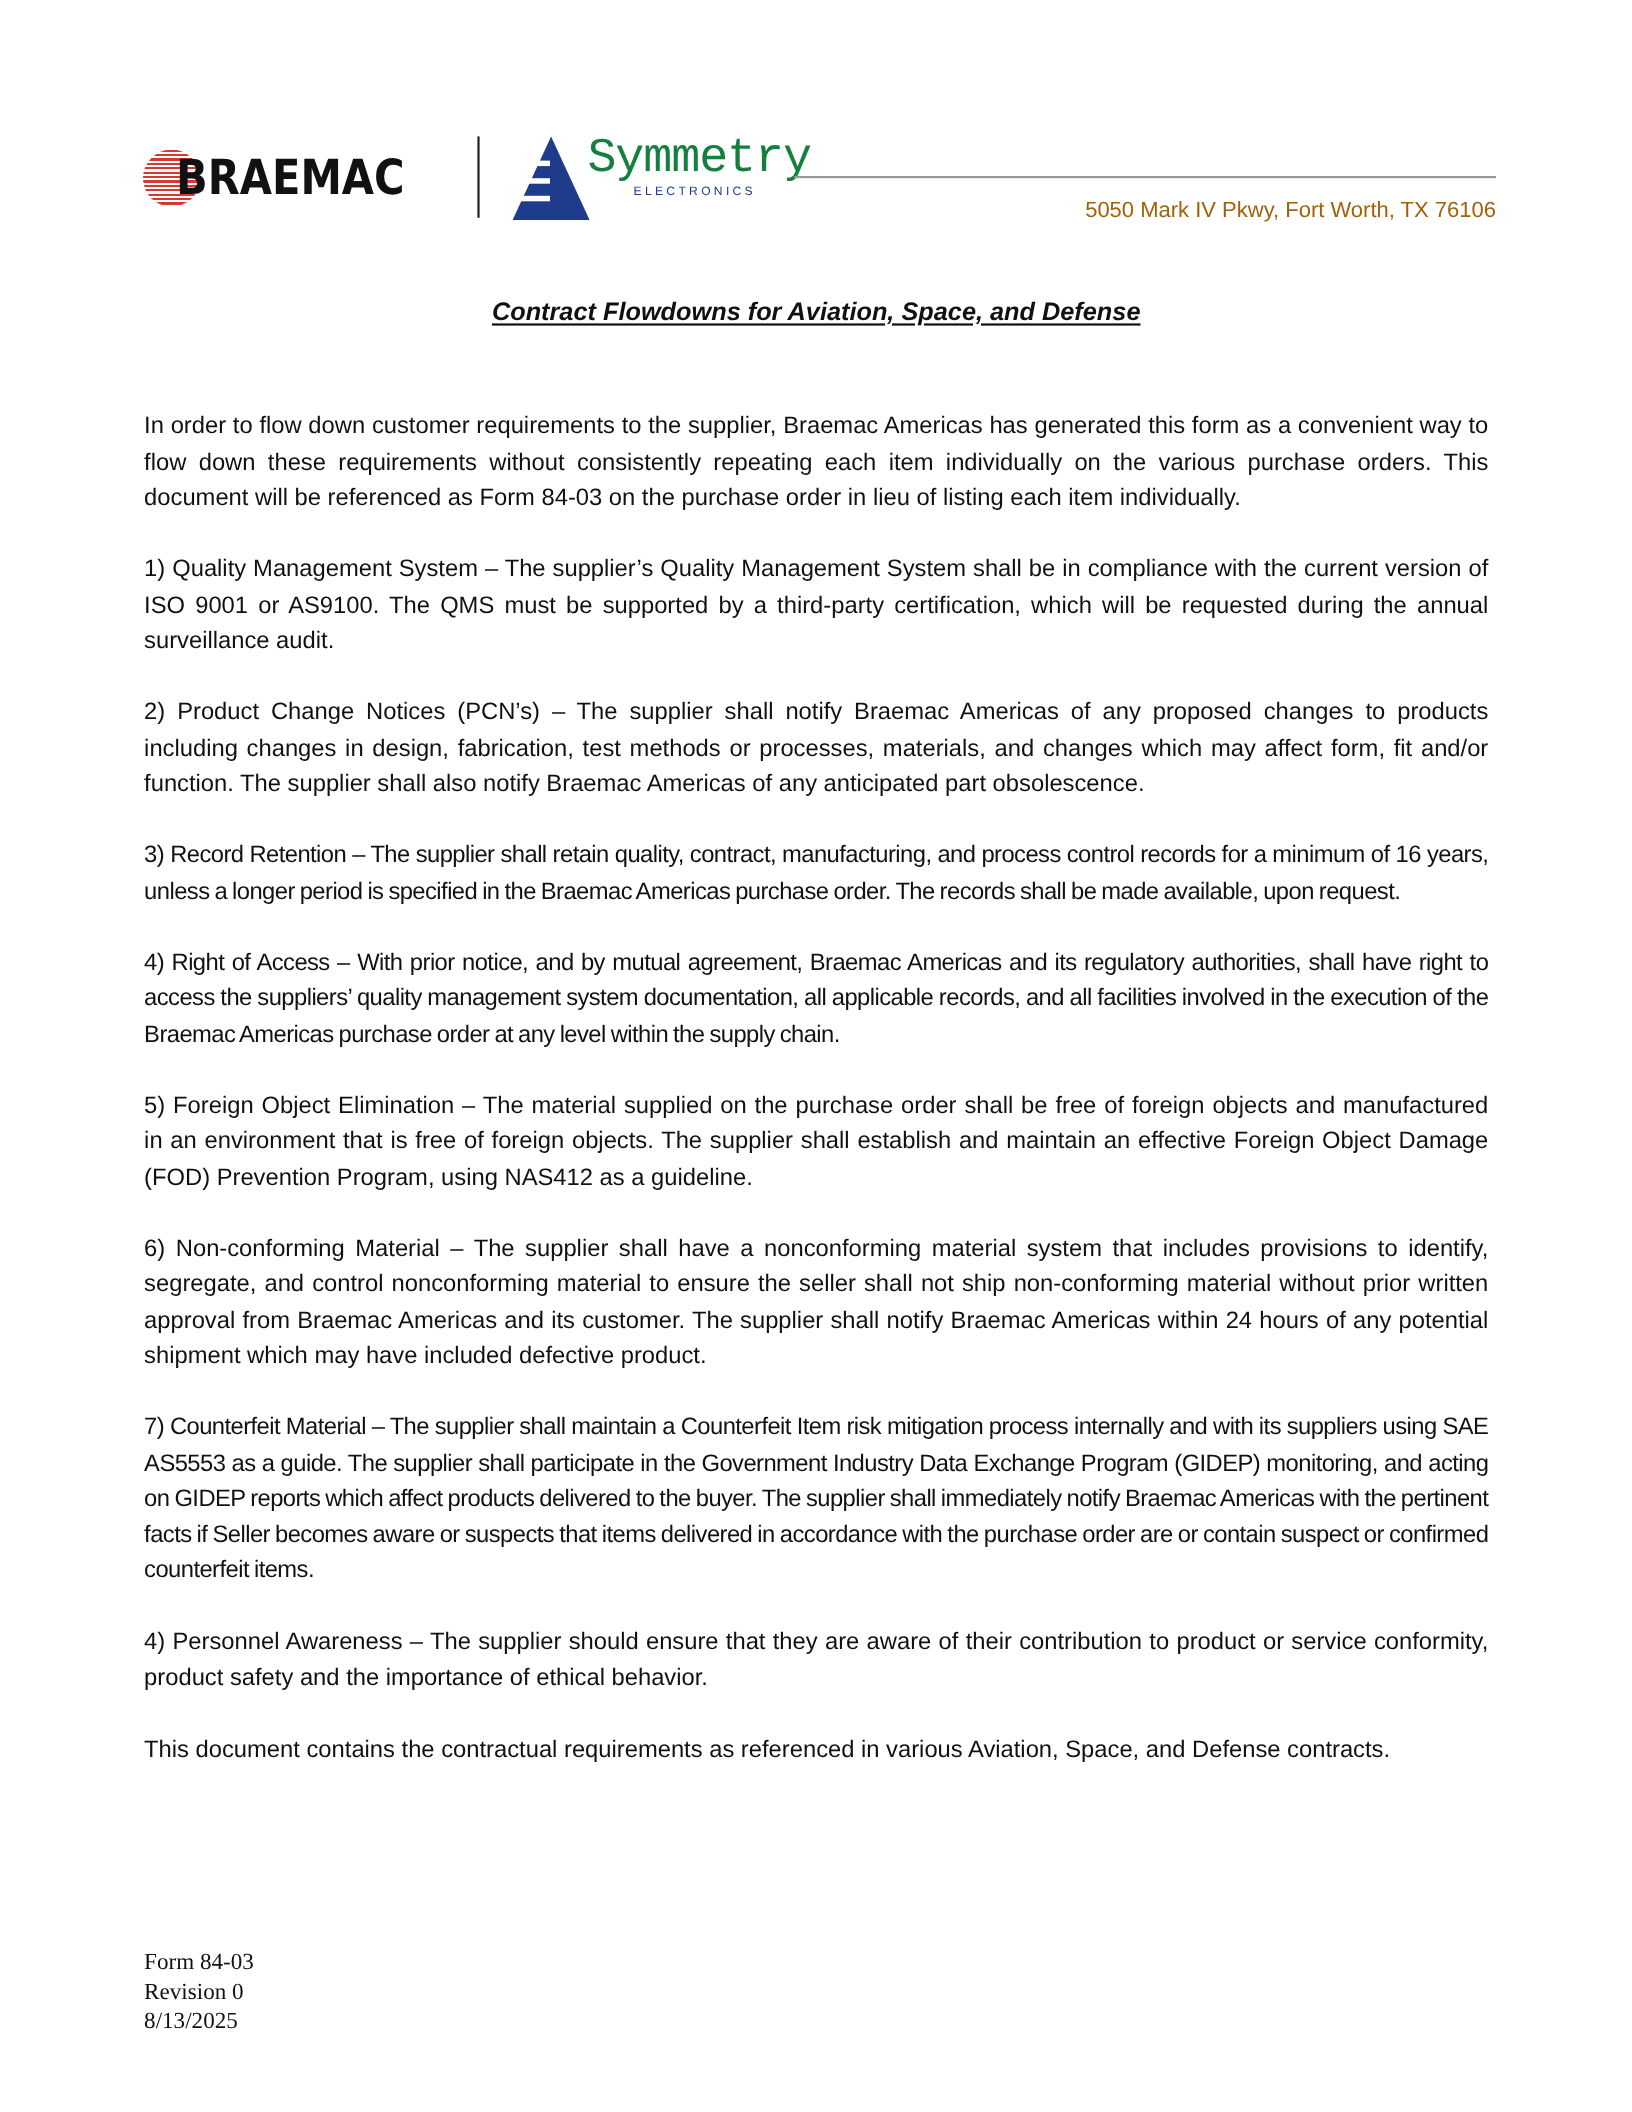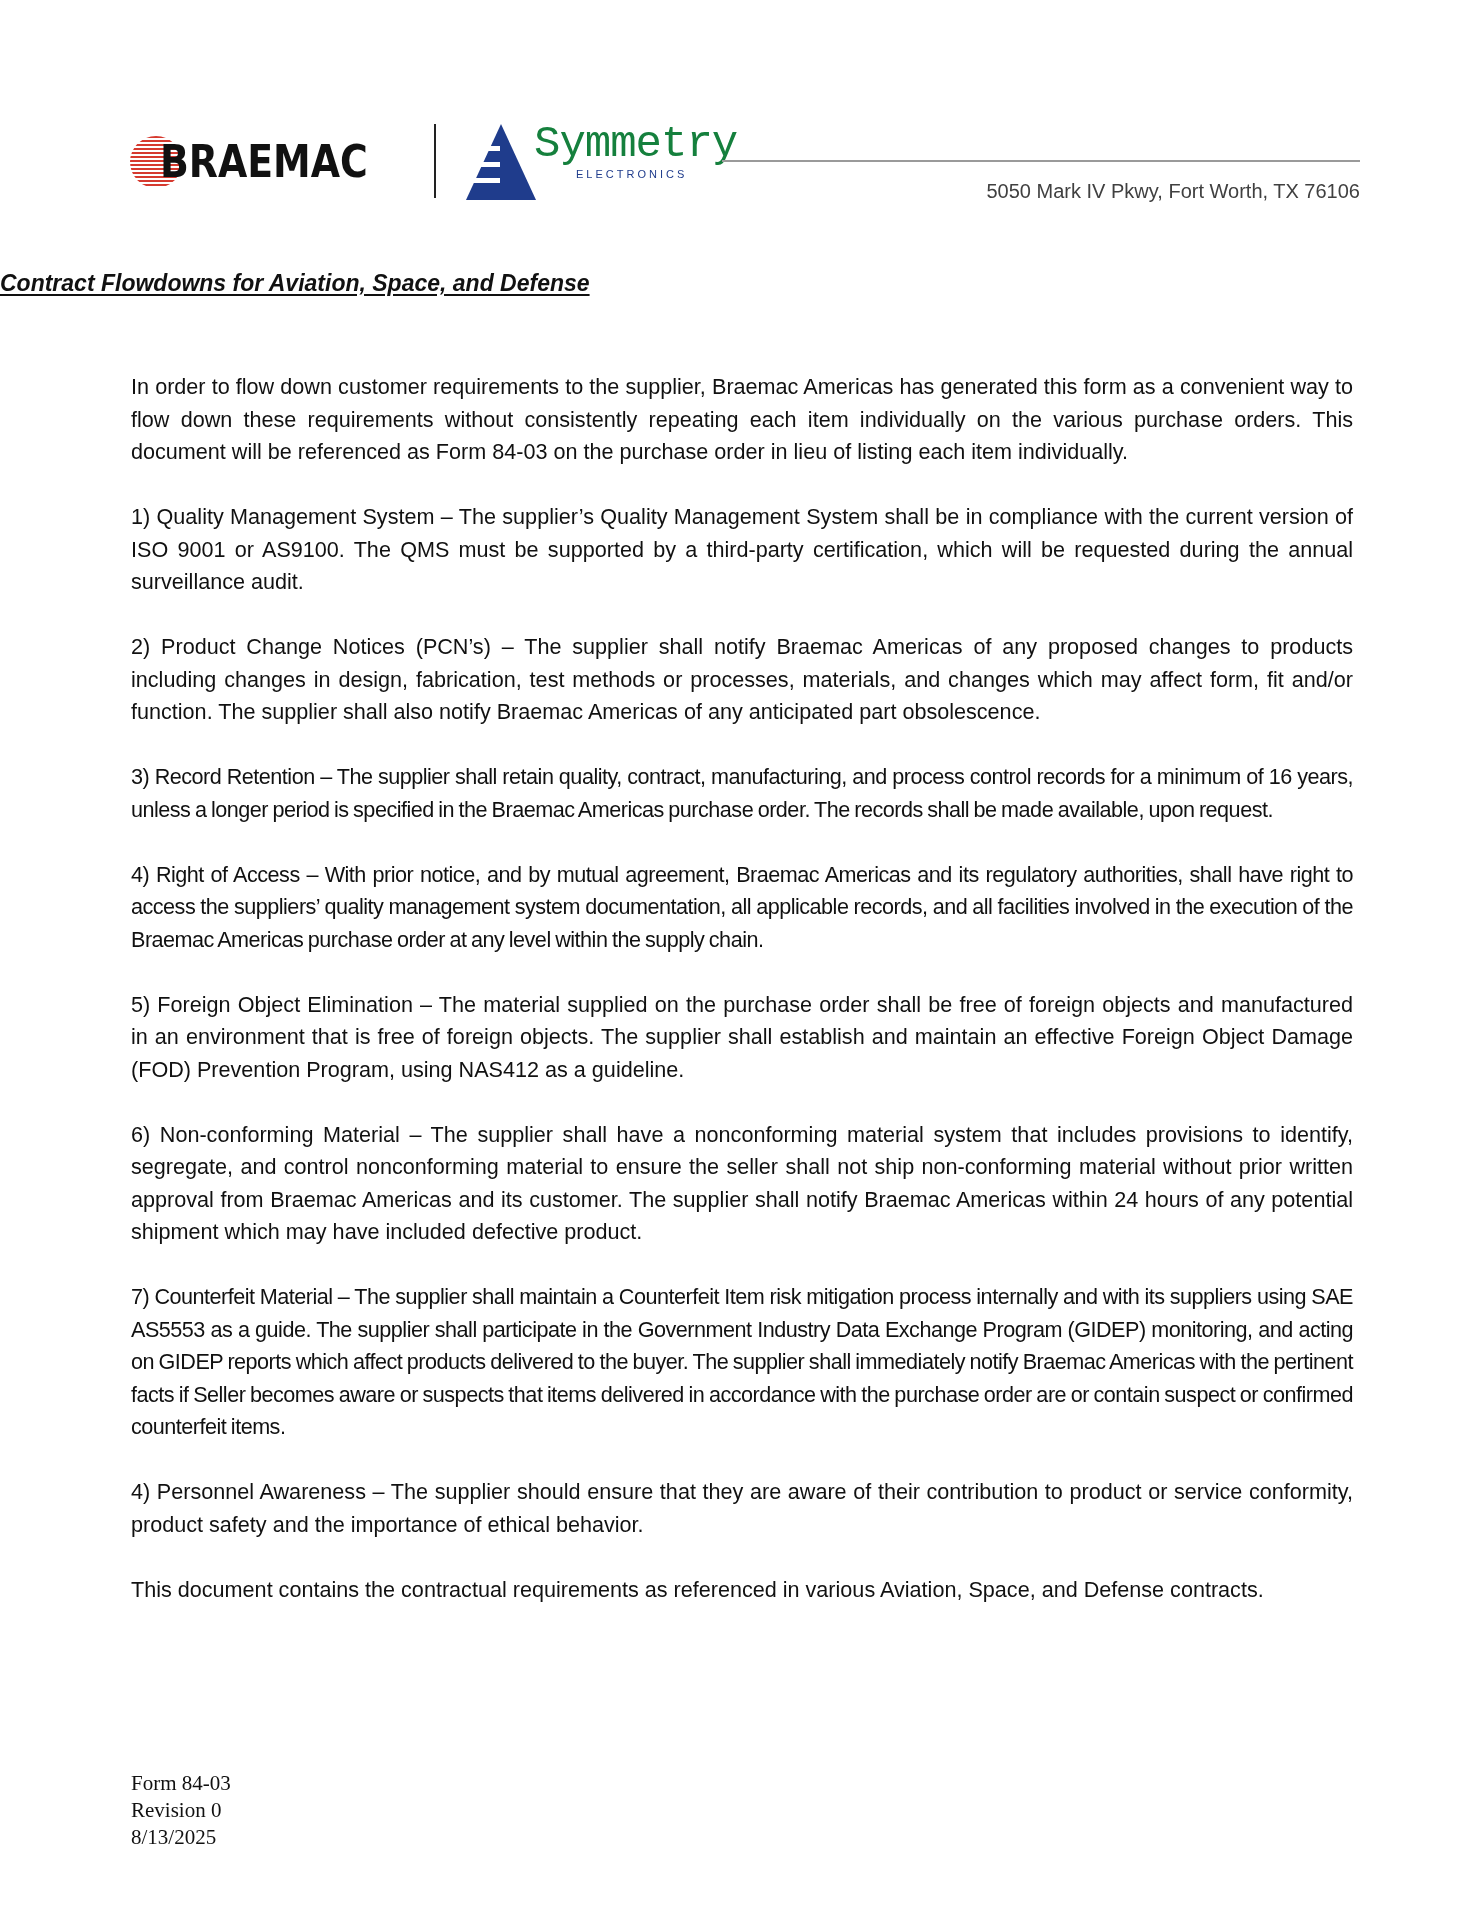--- a/index.html
+++ b/index.html
@@ -14,24 +14,24 @@
   .braemac-text { position: absolute; left: 30px; top: 2px; font-family: "DejaVu Sans", sans-serif; font-weight: bold;
     font-size: 44px; letter-spacing: 0px; color: #111; line-height: 56px; transform: scaleX(0.86); transform-origin: left center; }
   .logo-divider { position: absolute; left: 304px; top: 4px; width: 2px; height: 74px; background: #222; }
   .sym-logo { position: absolute; left: 336px; top: 4px; width: 260px; height: 76px; }
   .sym-tri { position: absolute; left: 0; top: 0; }
   .sym-word { position: absolute; left: 68px; top: -6px; font-family: Liberation Mono, monospace; font-size: 44px;
     color: #15803d; line-height: 52px; letter-spacing: -1px; text-align: center; }
   .sym-sub { position: absolute; left: 110px; top: 44px; font-family: "Liberation Sans", sans-serif; font-size: 11px;
     color: #1f3c8c; letter-spacing: 3px; }
   .header-rule { position: absolute; left: 592px; top: 40px; width: 638px; height: 2px; background: #9a9a9a; }
-  .address { position: absolute; right: 0; top: 60px; font-family: "Liberation Sans", sans-serif; font-size: 20px; color: #404040; }
+  .address { position: absolute; right: 0; top: 60px; font-family: "Liberation Sans", sans-serif; font-size: 20px; color: #a16207; }
 
   
-  .doc-title { position: absolute; left: 0; width: 1484px; top: 270px; text-align: left;
+  .doc-title { position: absolute; left: 0; width: 1484px; top: 270px; text-align: center;
     font-family: "Liberation Sans", sans-serif; font-weight: bold; font-style: italic; font-size: 23px;
     text-decoration: underline; text-underline-offset: 3px; }
 
   
   .body { position: absolute; left: 131px; top: 371px; width: 1222px;
     font-family: "Liberation Sans", sans-serif; font-size: 21.6px; line-height: 32.5px; text-align: justify; color: #111; }
   .para { margin: 0 0 32.5px 0; }
   .para.tight { letter-spacing: -0.5px; word-spacing: -1px; }
 
   

